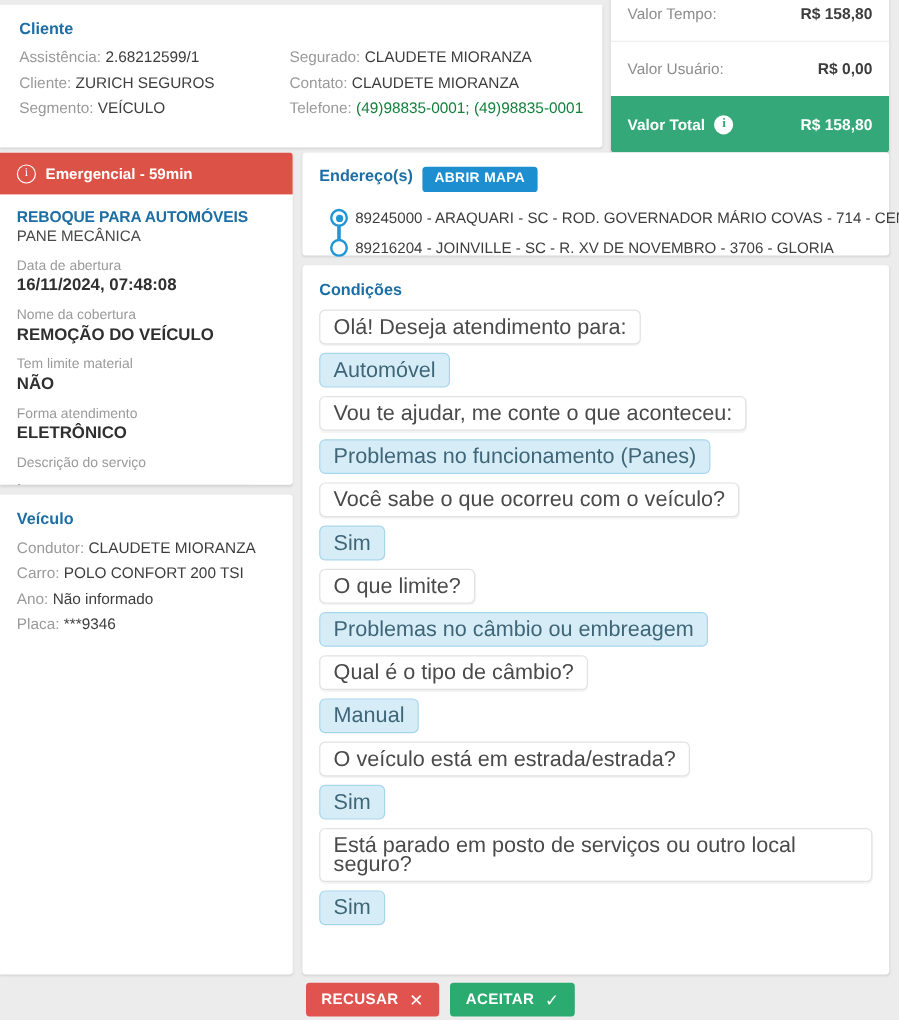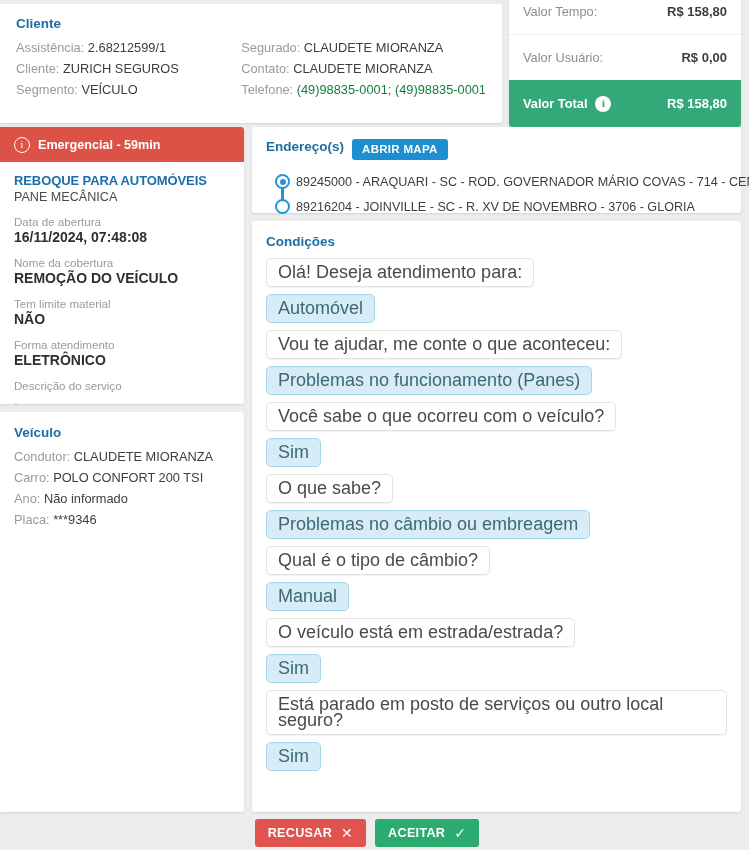--- a/index.html
+++ b/index.html
@@ -445,21 +445,21 @@
 
   <div class="card" id="conditions-card">
     <div class="card-title">Condições</div>
     <div class="bubbles">
       <div class="bubble q">Olá! Deseja atendimento para:</div>
       <div class="bubble a">Automóvel</div>
       <div class="bubble q">Vou te ajudar, me conte o que aconteceu:</div>
       <div class="bubble a">Problemas no funcionamento (Panes)</div>
       <div class="bubble q">Você sabe o que ocorreu com o veículo?</div>
       <div class="bubble a">Sim</div>
-      <div class="bubble q">O que sabe?</div>
+      <div class="bubble q">O que limite?</div>
       <div class="bubble a">Problemas no câmbio ou embreagem</div>
       <div class="bubble q">Qual é o tipo de câmbio?</div>
       <div class="bubble a">Manual</div>
       <div class="bubble q">O veículo está em estrada/estrada?</div>
       <div class="bubble a">Sim</div>
       <div class="bubble q">Está parado em posto de serviços ou outro local seguro?</div>
       <div class="bubble a">Sim</div>
     </div>
   </div>
 

